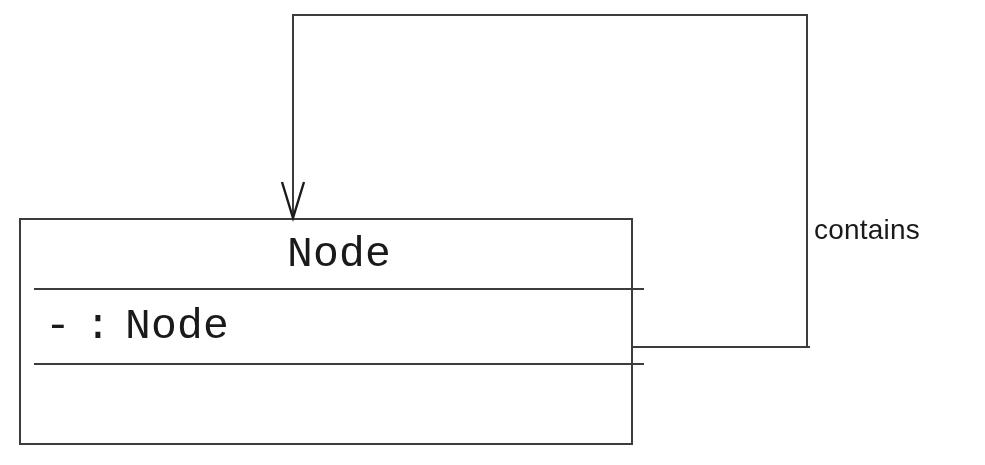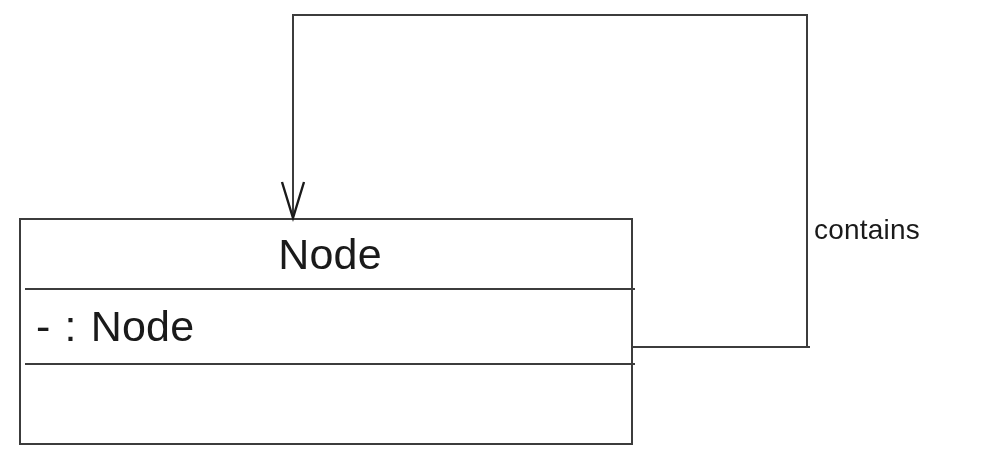--- a/index.html
+++ b/index.html
@@ -32,23 +32,24 @@
     width: 614px;
     height: 227px;
     box-sizing: border-box;
     border: 2px solid #3c3c3c;
     background: #ffffff;
     z-index: 3;
   }
 
   .compartment {
     position: absolute;
-    left: 4px;
+    left: 13px;
     width: 100%;
     box-sizing: border-box;
+    font-family: Liberation Mono, monospace;
   }
 
   .compartment-name {
     top: 0;
     height: 70px;
     border-bottom: 2px solid #3c3c3c;
     display: flex;
     align-items: center;
     justify-content: center;
   }

